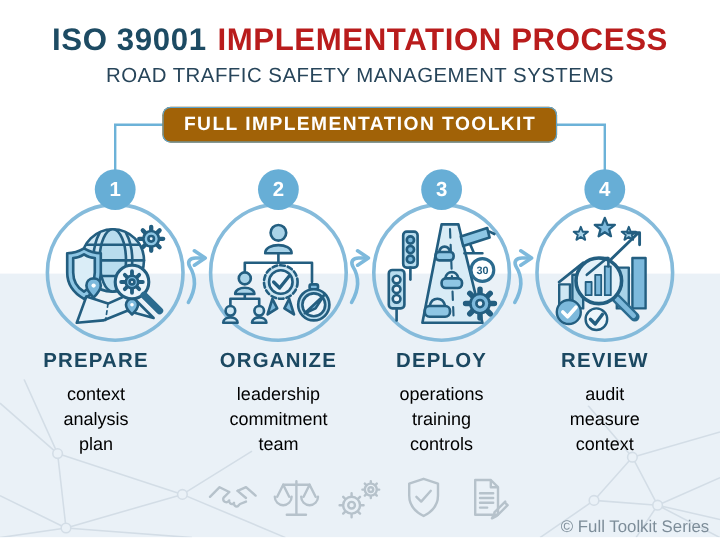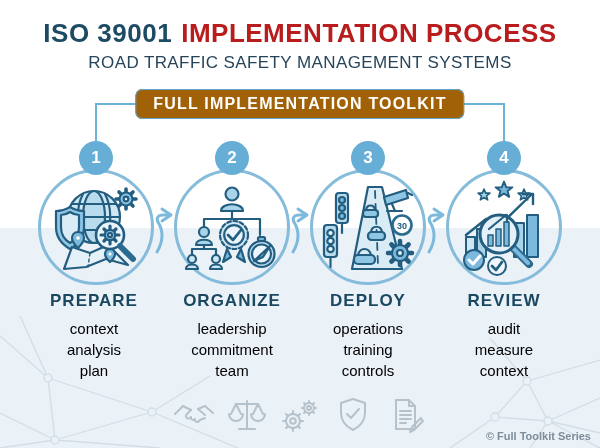--- a/index.html
+++ b/index.html
@@ -22,21 +22,21 @@
           border-radius:50%;box-sizing:border-box;z-index:2;}
   .badge{position:absolute;top:141px;width:34px;height:34px;border-radius:50%;background:#67aed6;
          color:#fff;font-weight:bold;font-size:17px;display:flex;align-items:center;
          justify-content:center;z-index:4;}
   .step-icon{position:absolute;top:177px;width:100px;height:100px;z-index:3;}
   .stepcol{position:absolute;top:291px;width:140px;text-align:center;z-index:3;}
   .step-title{font-size:17px;font-weight:bold;color:#1b4861;letter-spacing:1px;margin-bottom:7px;}
   .step-item{font-size:15px;color:#000000;line-height:21px;}
   .footer-icons{position:absolute;top:396px;left:0;width:600px;display:flex;justify-content:center;
                 gap:11px;z-index:3;}
-  .copyright{position:absolute;top:430px;right:9px;font-size:11px;color:#7d8d99;z-index:4;font-weight:bold;}
+  .copyright{position:absolute;top:430px;right:9px;font-size:14px;color:#7d8d99;z-index:4;}
 </style>
 </head>
 <body>
 
 <div class="stage">
 
   <div class="band"></div>
 
   <svg class="net net-left" width="260" height="132" viewBox="0 0 260 132">
     <g stroke="#d3dde6" stroke-width="1.3" fill="none">
@@ -192,21 +192,21 @@
       <path d="M59,71 L75,87" stroke="#2b6b8f" stroke-width="8"></path>
       <path d="M60,72 L74,86" stroke="#7db9dc" stroke-width="4"></path>
       <circle cx="45" cy="57" r="19" fill="#e4f1f9" stroke-width="3"></circle>
       <rect x="34" y="58" width="5" height="11" fill="#7db9dc" stroke-width="1.5"></rect>
       <rect x="42" y="52" width="5" height="17" fill="#7db9dc" stroke-width="1.5"></rect>
       <rect x="50" y="45" width="5" height="24" fill="#7db9dc" stroke-width="1.5"></rect>
       <path d="M35,52 L52,38 M46,38 H53 V45" stroke-width="2.2"></path>
     </g>
   </svg>
 
-  <div class="stepcol" style="left:24px">
+  <div class="stepcol" style="left:10px">
     <div class="step-title">PREPARE</div>
     <div class="step-item">context</div>
     <div class="step-item">analysis</div>
     <div class="step-item">plan</div>
   </div>
   <div class="stepcol" style="left:162px">
     <div class="step-title">ORGANIZE</div>
     <div class="step-item">leadership</div>
     <div class="step-item">commitment</div>
     <div class="step-item">team</div>

